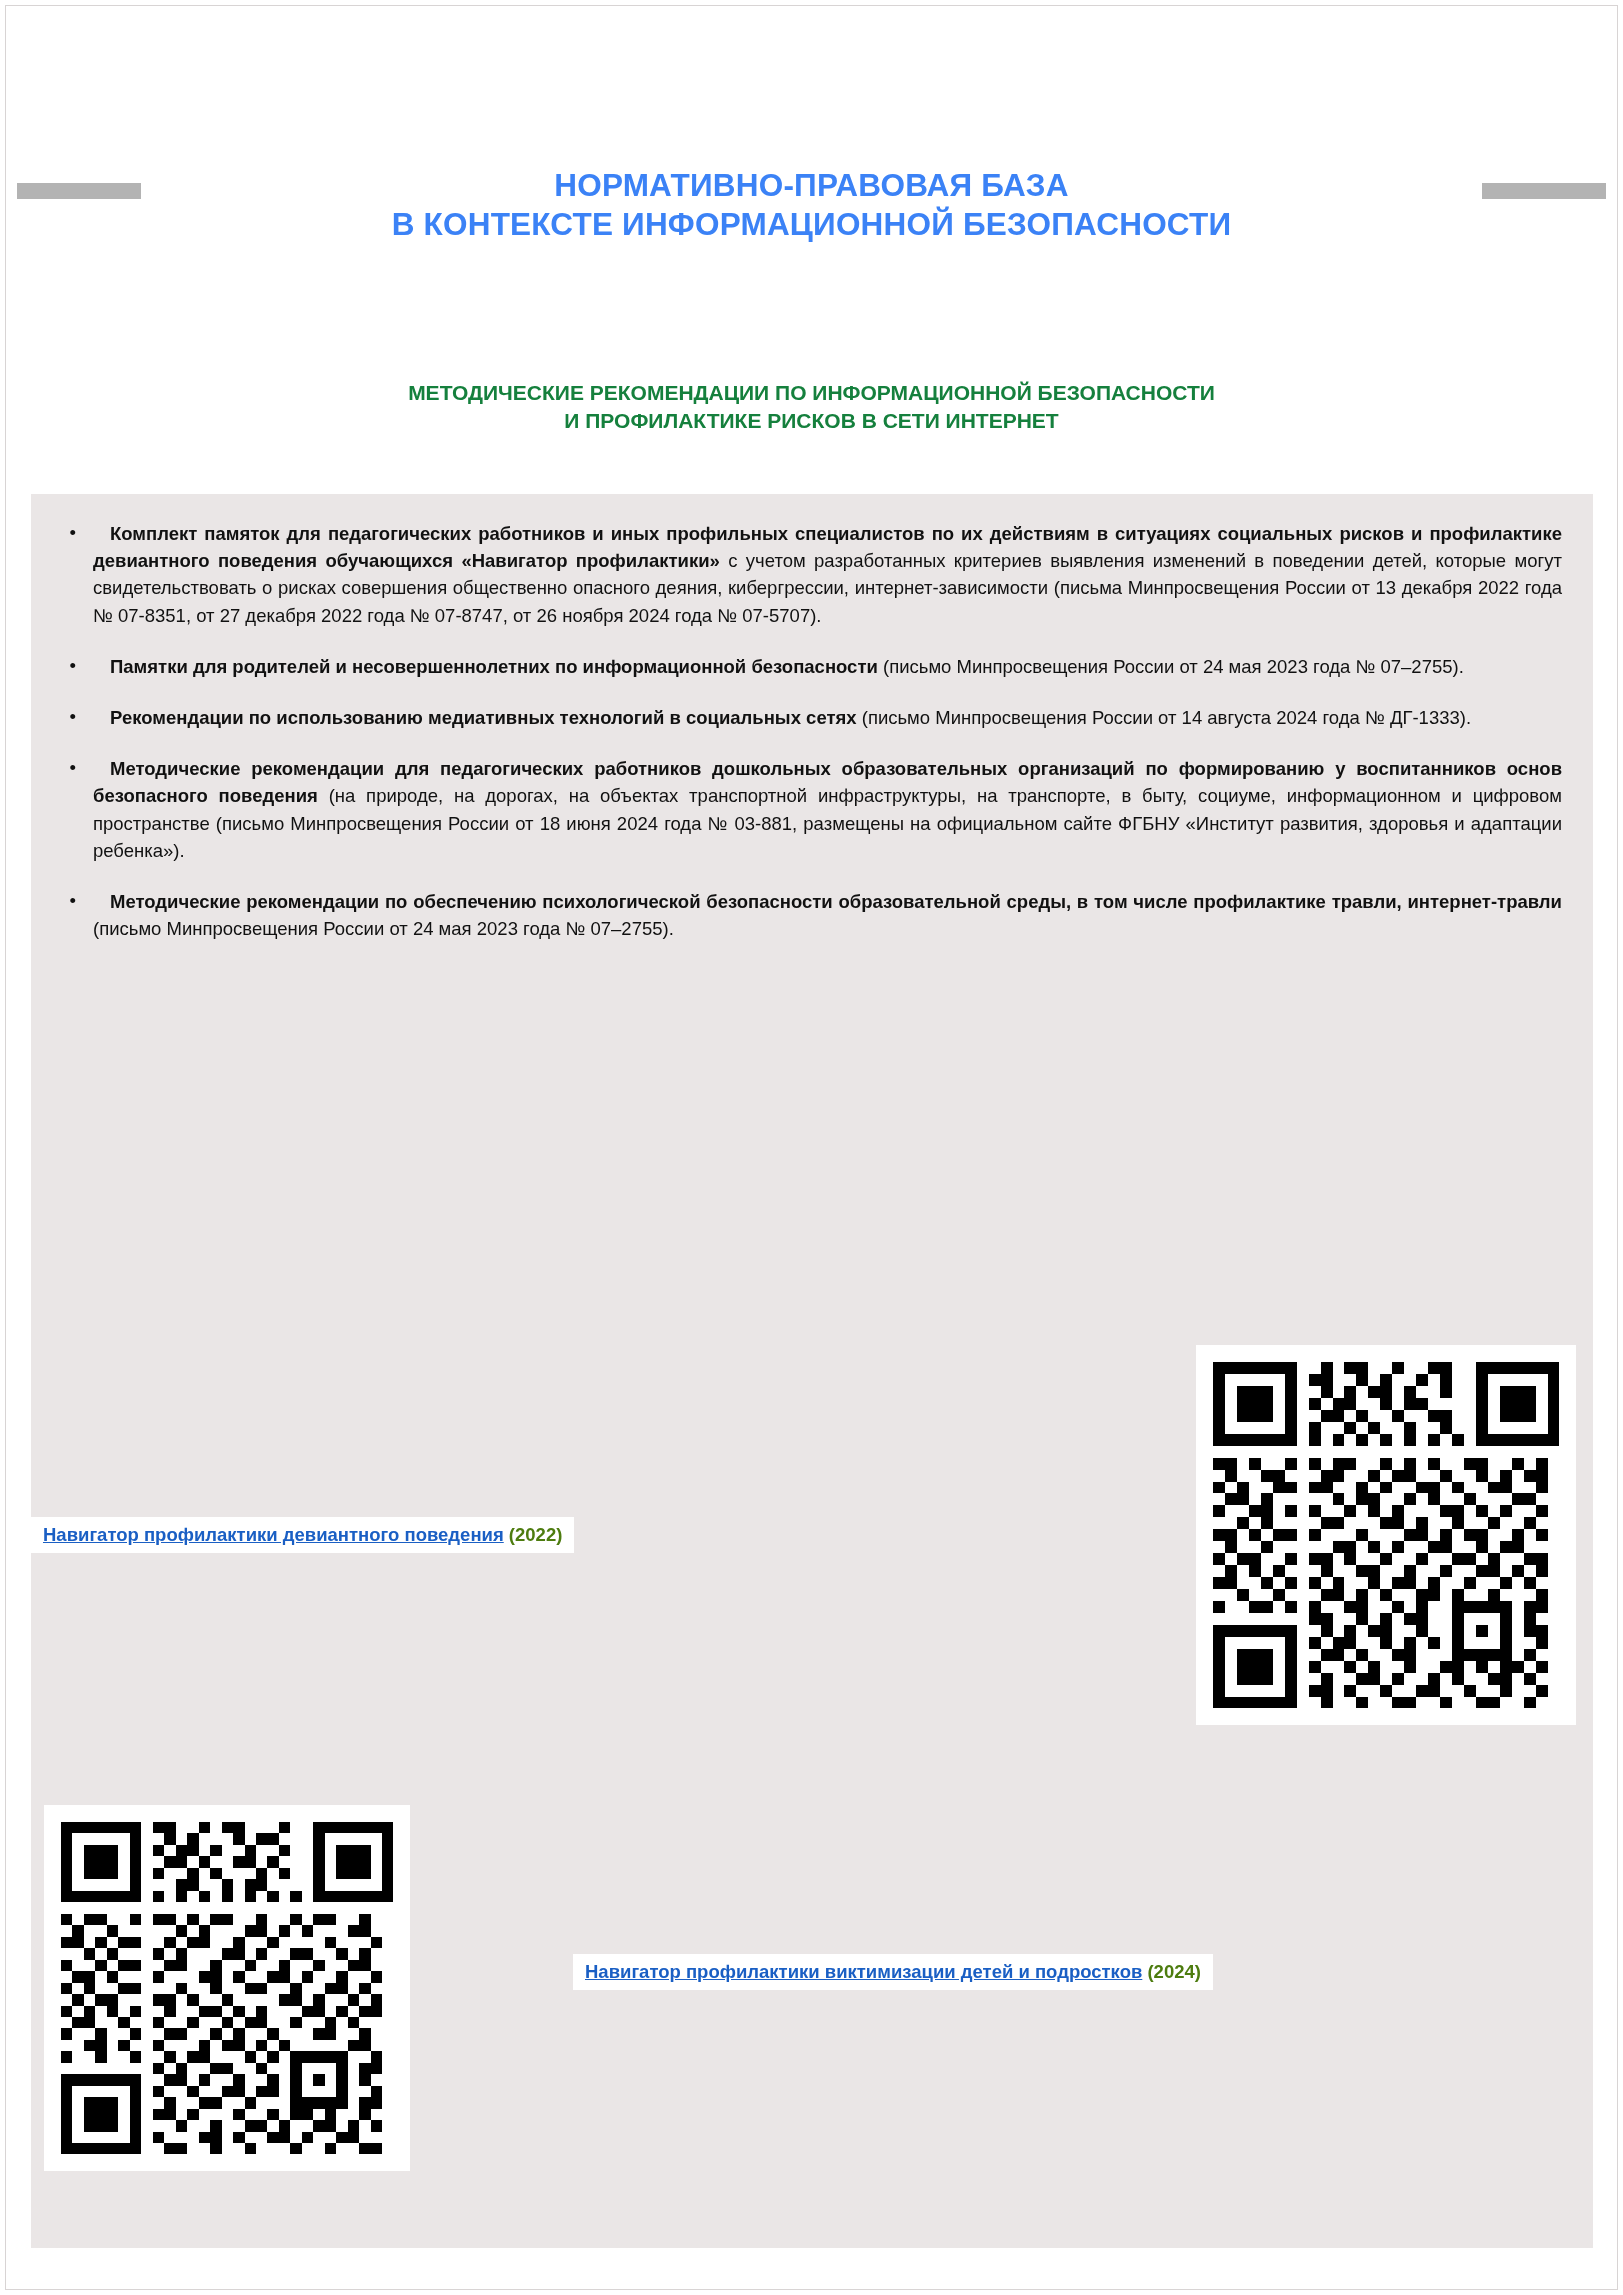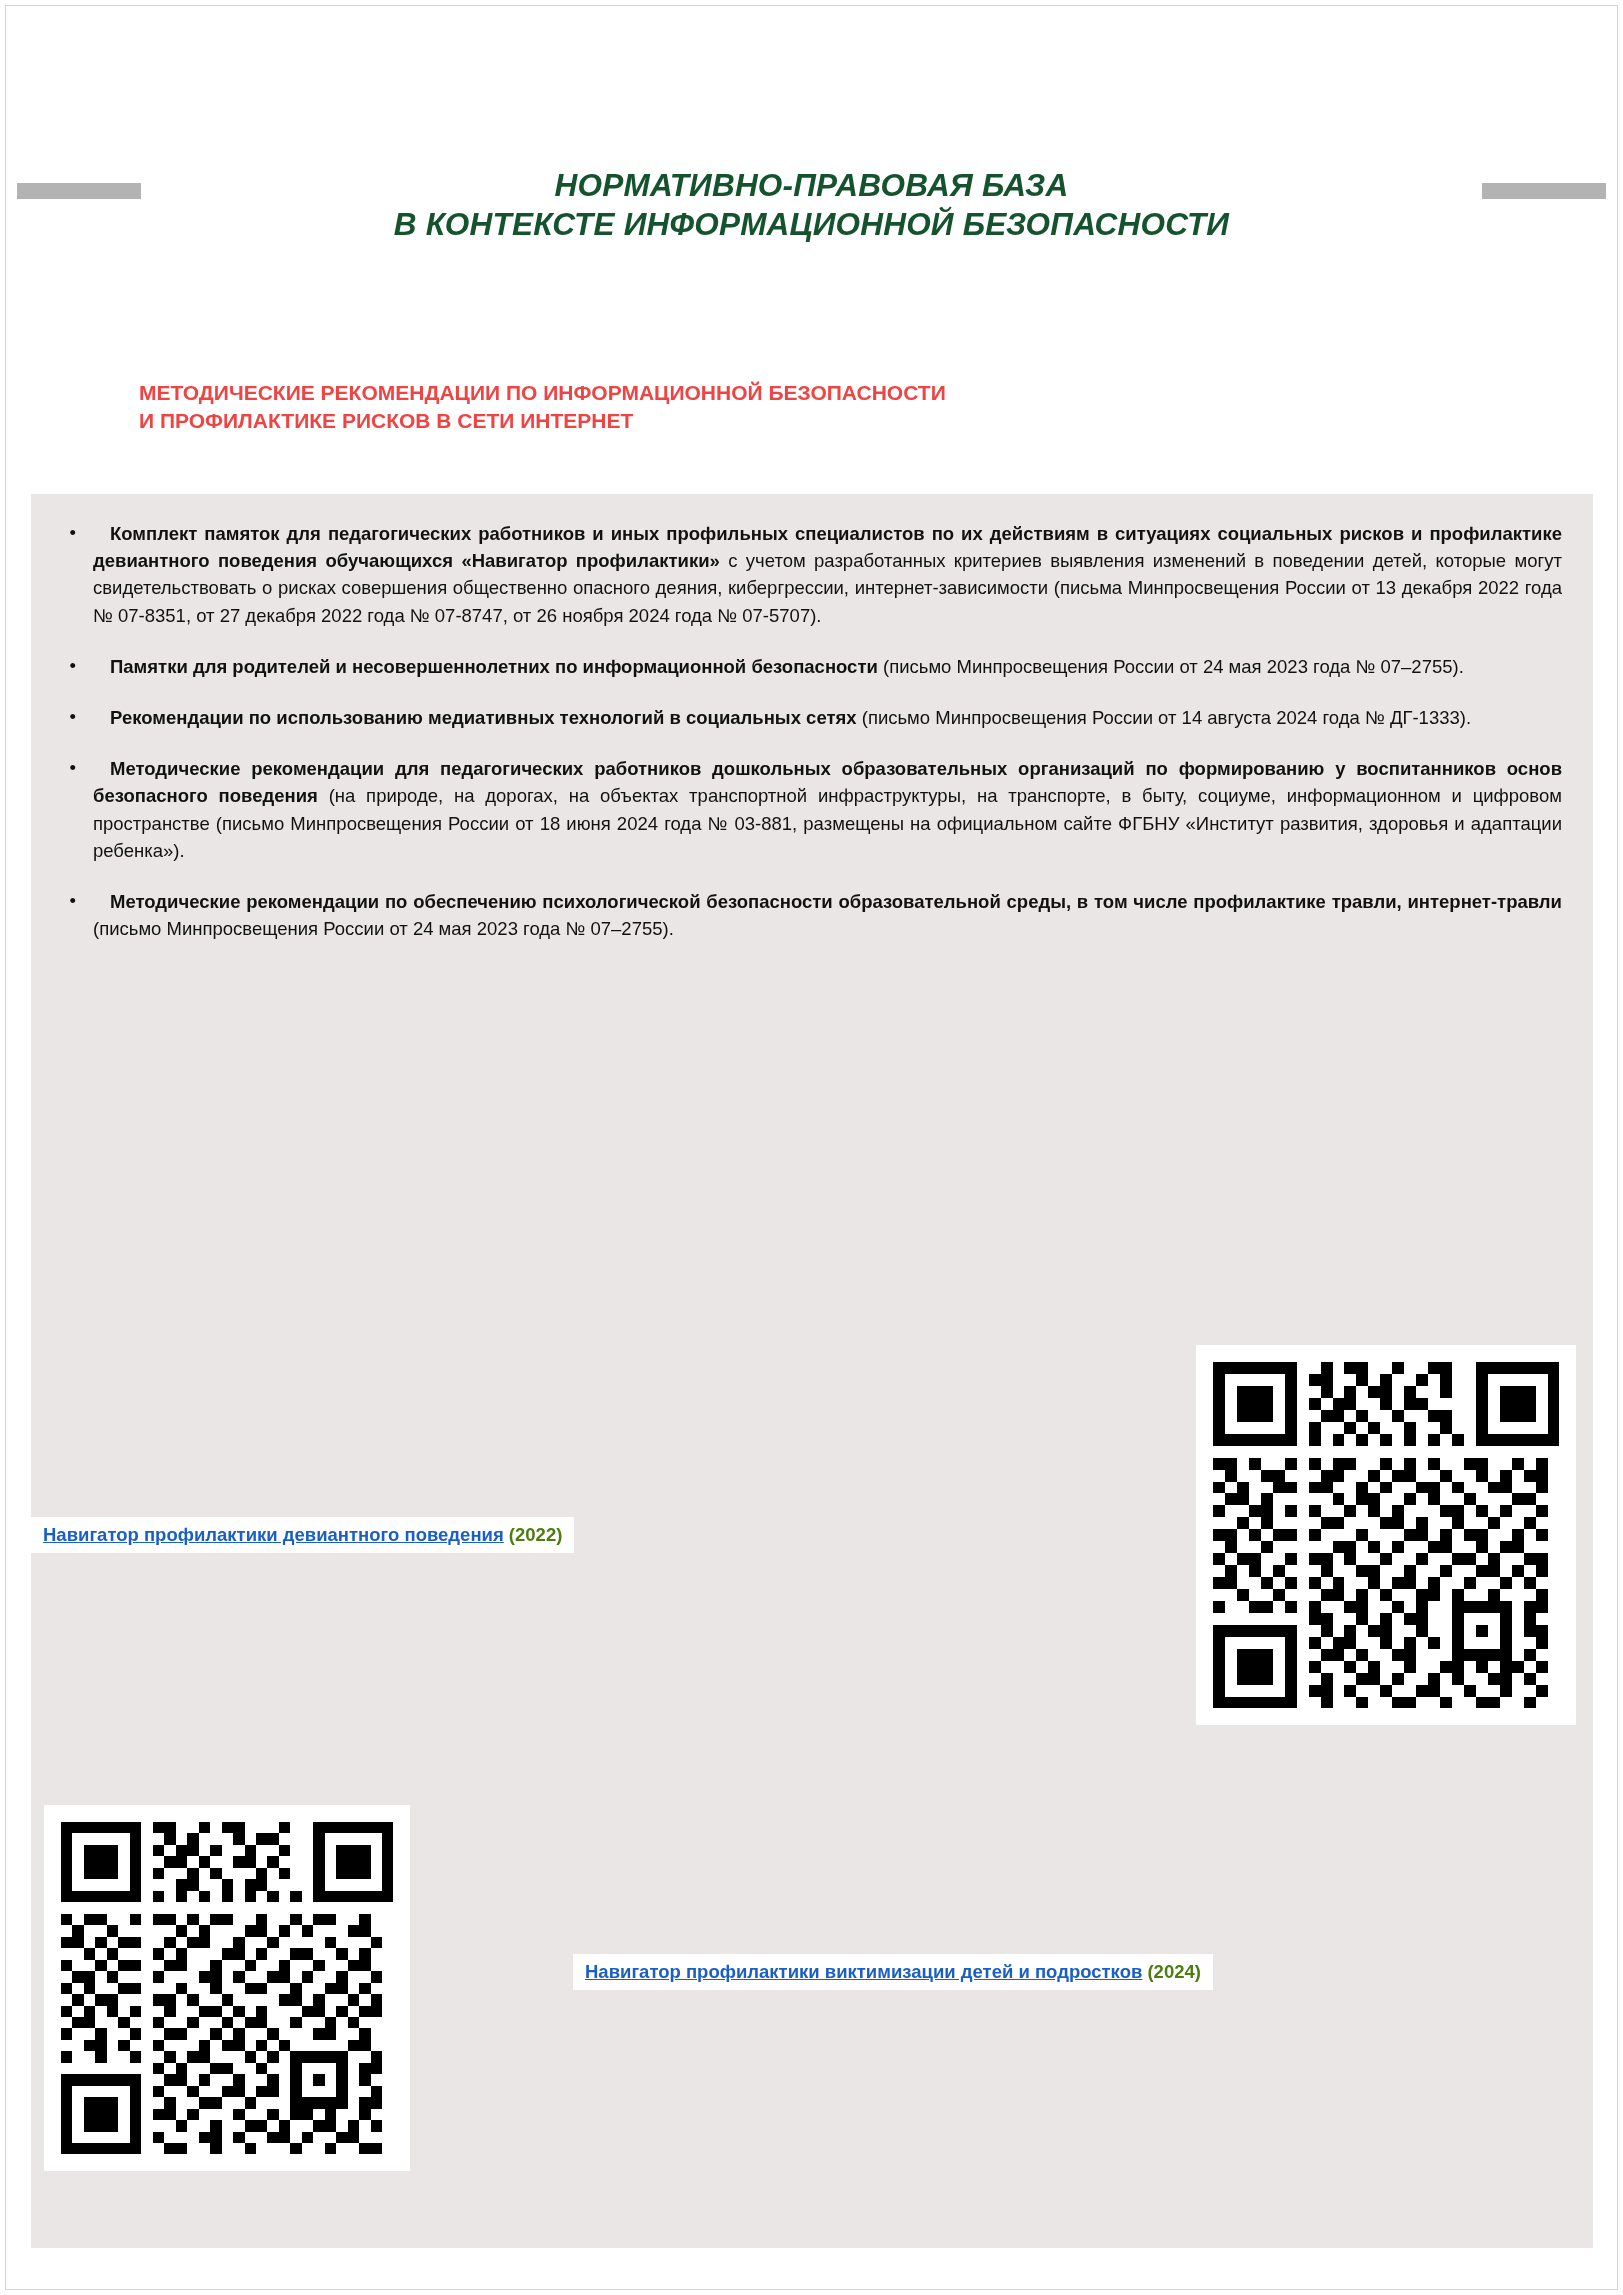--- a/index.html
+++ b/index.html
@@ -44,34 +44,34 @@
   .title {
     position: absolute;
     left: 83px;
     right: 83px;
     top: 166px;
     text-align: center;
     font-weight: bold;
     font-size: 31.5px;
     line-height: 1.24;
     letter-spacing: 0.2px;
-    color: #14532d;
-    font-style: italic;
+    color: #3b82f6;
   }
   .title div { white-space: nowrap; }
 
   .subtitle {
     position: absolute;
     left: 139px;
     right: 139px;
     top: 379px;
+    text-align: center;
     font-weight: bold;
     font-size: 21px;
     line-height: 1.35;
-    color: #ef4444;
+    color: #15803d;
   }
 
   
   .panel {
     position: absolute;
     left: 31px;
     top: 494px;
     width: 1562px;
     height: 1754px;
     background: #eae6e6;

